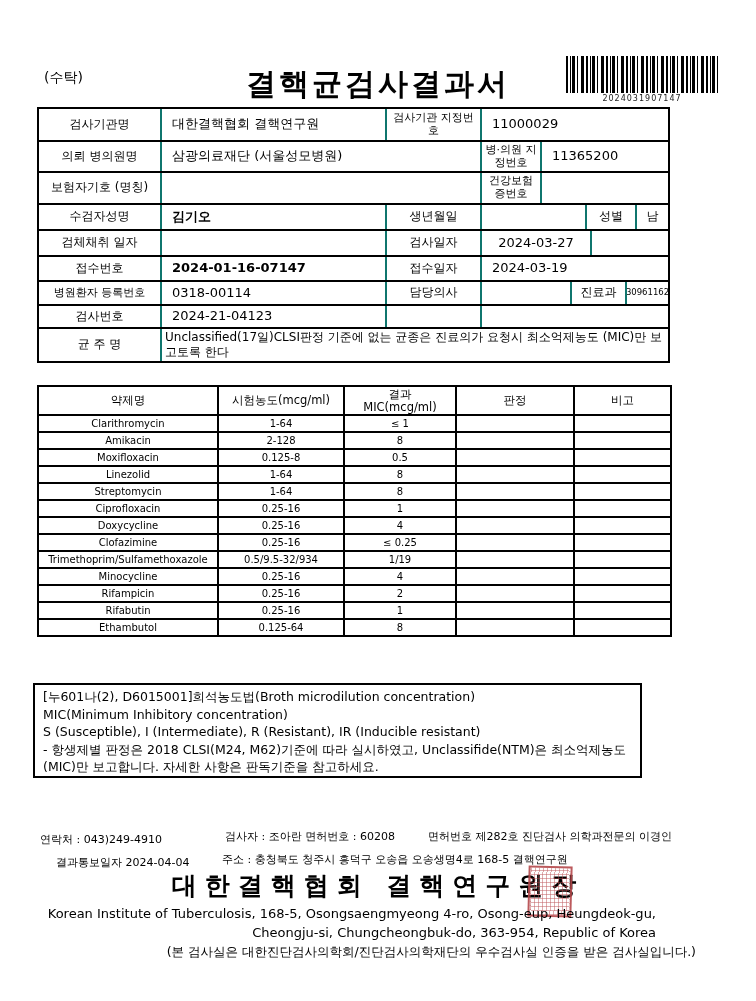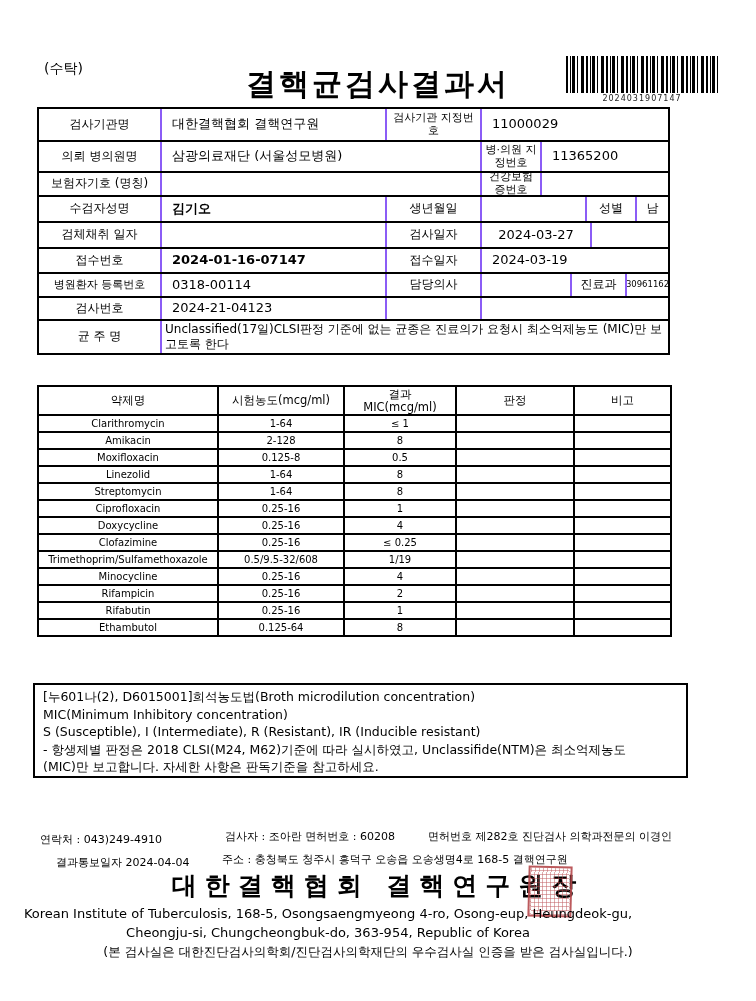--- a/index.html
+++ b/index.html
@@ -1,65 +1,65 @@
 <!DOCTYPE html>
 <html><head>
 <meta charset="utf-8">
 <style>
   html,body{margin:0;padding:0;}
   body{
     width:756px;height:1001px;background:#ffffff;color:#000;
     font-family:"DejaVu Sans",sans-serif;position:relative;overflow:hidden;
   }
   
-  .consign{position:absolute;left:44px;top:60px;font-size:14px;}
+  .consign{position:absolute;left:44px;top:69px;font-size:14px;}
   .doc-title{position:absolute;left:0;top:64px;width:756px;text-align:center;
     font-size:30px;font-weight:bold;letter-spacing:3px;}
   .barcode{position:absolute;left:566px;top:56px;width:152px;height:37px;
     background:repeating-linear-gradient(90deg,
       #000 0 2px,#fff 2px 4px,#000 4px 5px,#fff 5px 6px,#000 6px 9px,
       #fff 9px 11px,#000 11px 12px,#fff 12px 15px,#000 15px 18px,#fff 18px 20px);}
   .barcode-num{position:absolute;left:566px;top:94px;width:152px;text-align:center;
     font-size:8px;letter-spacing:1px;color:#222;}
   
   .itable{position:absolute;left:37px;top:107px;width:633px;
     border:2px solid #000;box-sizing:border-box;}
   .irow{display:flex;border-bottom:2px solid #000;box-sizing:border-box;align-items:stretch;}
   .irow:last-child{border-bottom:none;}
-  .icell{box-sizing:border-box;border-right:2px solid #8b5cf6;display:flex;
+  .icell{box-sizing:border-box;border-right:2px solid #0f766e;display:flex;
     align-items:center;justify-content:center;text-align:center;
     font-size:12px;line-height:1.15;padding:1px 3px;overflow:hidden;}
   .icell:last-child{border-right:none;}
   .icell.val{justify-content:flex-start;text-align:left;padding-left:10px;font-size:13px;}
   .icell.num{font-size:13px;}
   .icell.bold{font-weight:bold;}
   .icell.tiny{font-size:8.5px;padding:0 1px;}
   .icell.wrap2{font-size:11px;}
   .icell.longtext{font-size:12px;line-height:1.25;text-align:left;justify-content:flex-start;}
   
   .dtable{position:absolute;left:37px;top:385px;width:633px;
     border-collapse:collapse;table-layout:fixed;padding-left:29px;}
   .dtable th,.dtable td{border:2px solid #000;text-align:center;padding:0;overflow:hidden;}
   .dtable th{font-size:11.5px;font-weight:normal;height:27px;white-space:pre-line;line-height:1.1;}
   .dtable td{font-size:10px;height:15px;line-height:1;}
   
-  .notes{position:absolute;left:33px;top:683px;width:655px;height:95px;
+  .notes{position:absolute;left:33px;top:683px;width:609px;height:95px;
     border:2px solid #000;box-sizing:border-box;padding:3px 8px;
     font-size:12.5px;line-height:17.6px;white-space:nowrap;}
   
   .ft{position:absolute;font-size:11px;white-space:nowrap;}
   .inst-name{position:absolute;left:0;top:869px;width:756px;text-align:center;
     font-size:25px;font-weight:bold;letter-spacing:8px;white-space:nowrap;}
   .seal{position:absolute;left:528px;top:866px;width:44px;height:51px;
     border:2px solid #b5494c;box-sizing:border-box;transform:rotate(1.5deg);
     background:
       repeating-linear-gradient(0deg,rgba(183,73,77,.50) 0 1px,rgba(255,255,255,0) 1px 4px),
       repeating-linear-gradient(90deg,rgba(183,73,77,.50) 0 1px,rgba(255,255,255,0) 1px 4px);
     opacity:.9;}
-  .center-line{position:absolute;left:0;width:656px;text-align:center;white-space:nowrap;}
+  .center-line{position:absolute;left:0;width:656px;text-align:right;white-space:nowrap;}
   .eng{font-size:13px;}
   .accred{font-size:12.5px;}
 </style>
 </head>
 <body>
 
 <span class="consign">(수탁)</span>
 <div class="doc-title">결핵균검사결과서</div>
 <div class="barcode"></div>
 <div class="barcode-num">2024031907147</div>
@@ -73,21 +73,21 @@
     <div class="icell val num" style="flex:0 0 186px">11000029</div>
   </div>
 
   <div class="irow" style="height:31px">
     <div class="icell" style="flex:0 0 123px">의뢰 병의원명</div>
     <div class="icell val" style="flex:0 0 320px">삼광의료재단 (서울성모병원)</div>
     <div class="icell wrap2" style="flex:0 0 60px">병·의원 지정번호</div>
     <div class="icell val num" style="flex:0 0 126px">11365200</div>
   </div>
 
-  <div class="irow" style="height:24px">
+  <div class="irow" style="height:32px">
     <div class="icell" style="flex:0 0 123px">보험자기호 (명칭)</div>
     <div class="icell val" style="flex:0 0 320px"></div>
     <div class="icell wrap2" style="flex:0 0 60px">건강보험 증번호</div>
     <div class="icell val num" style="flex:0 0 126px"></div>
   </div>
 
   <div class="irow" style="height:26px">
     <div class="icell" style="flex:0 0 123px">수검자성명</div>
     <div class="icell val bold" style="flex:0 0 225px">김기오</div>
     <div class="icell" style="flex:0 0 95px">생년월일</div>
@@ -202,21 +202,21 @@
   </tr>
   <tr>
     <td>Clofazimine</td>
     <td>0.25-16</td>
     <td>≤ 0.25</td>
     <td></td>
     <td></td>
   </tr>
   <tr>
     <td>Trimethoprim/Sulfamethoxazole</td>
-    <td>0.5/9.5-32/608</td>
+    <td>0.5/9.5-32/934</td>
     <td>1/19</td>
     <td></td>
     <td></td>
   </tr>
   <tr>
     <td>Minocycline</td>
     <td>0.25-16</td>
     <td>4</td>
     <td></td>
     <td></td>

